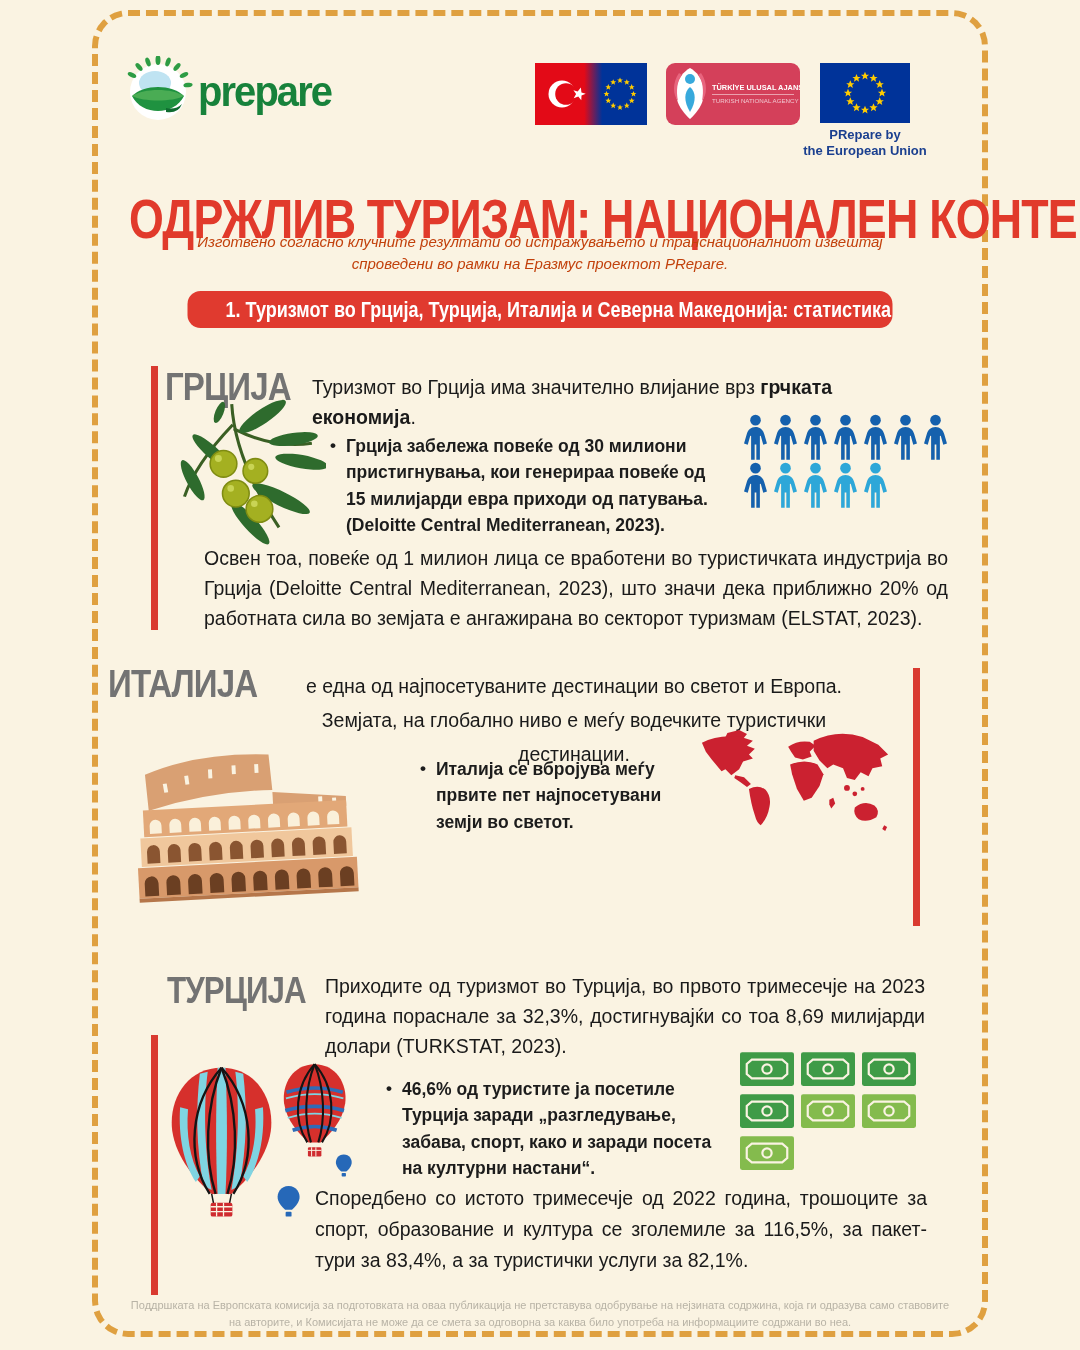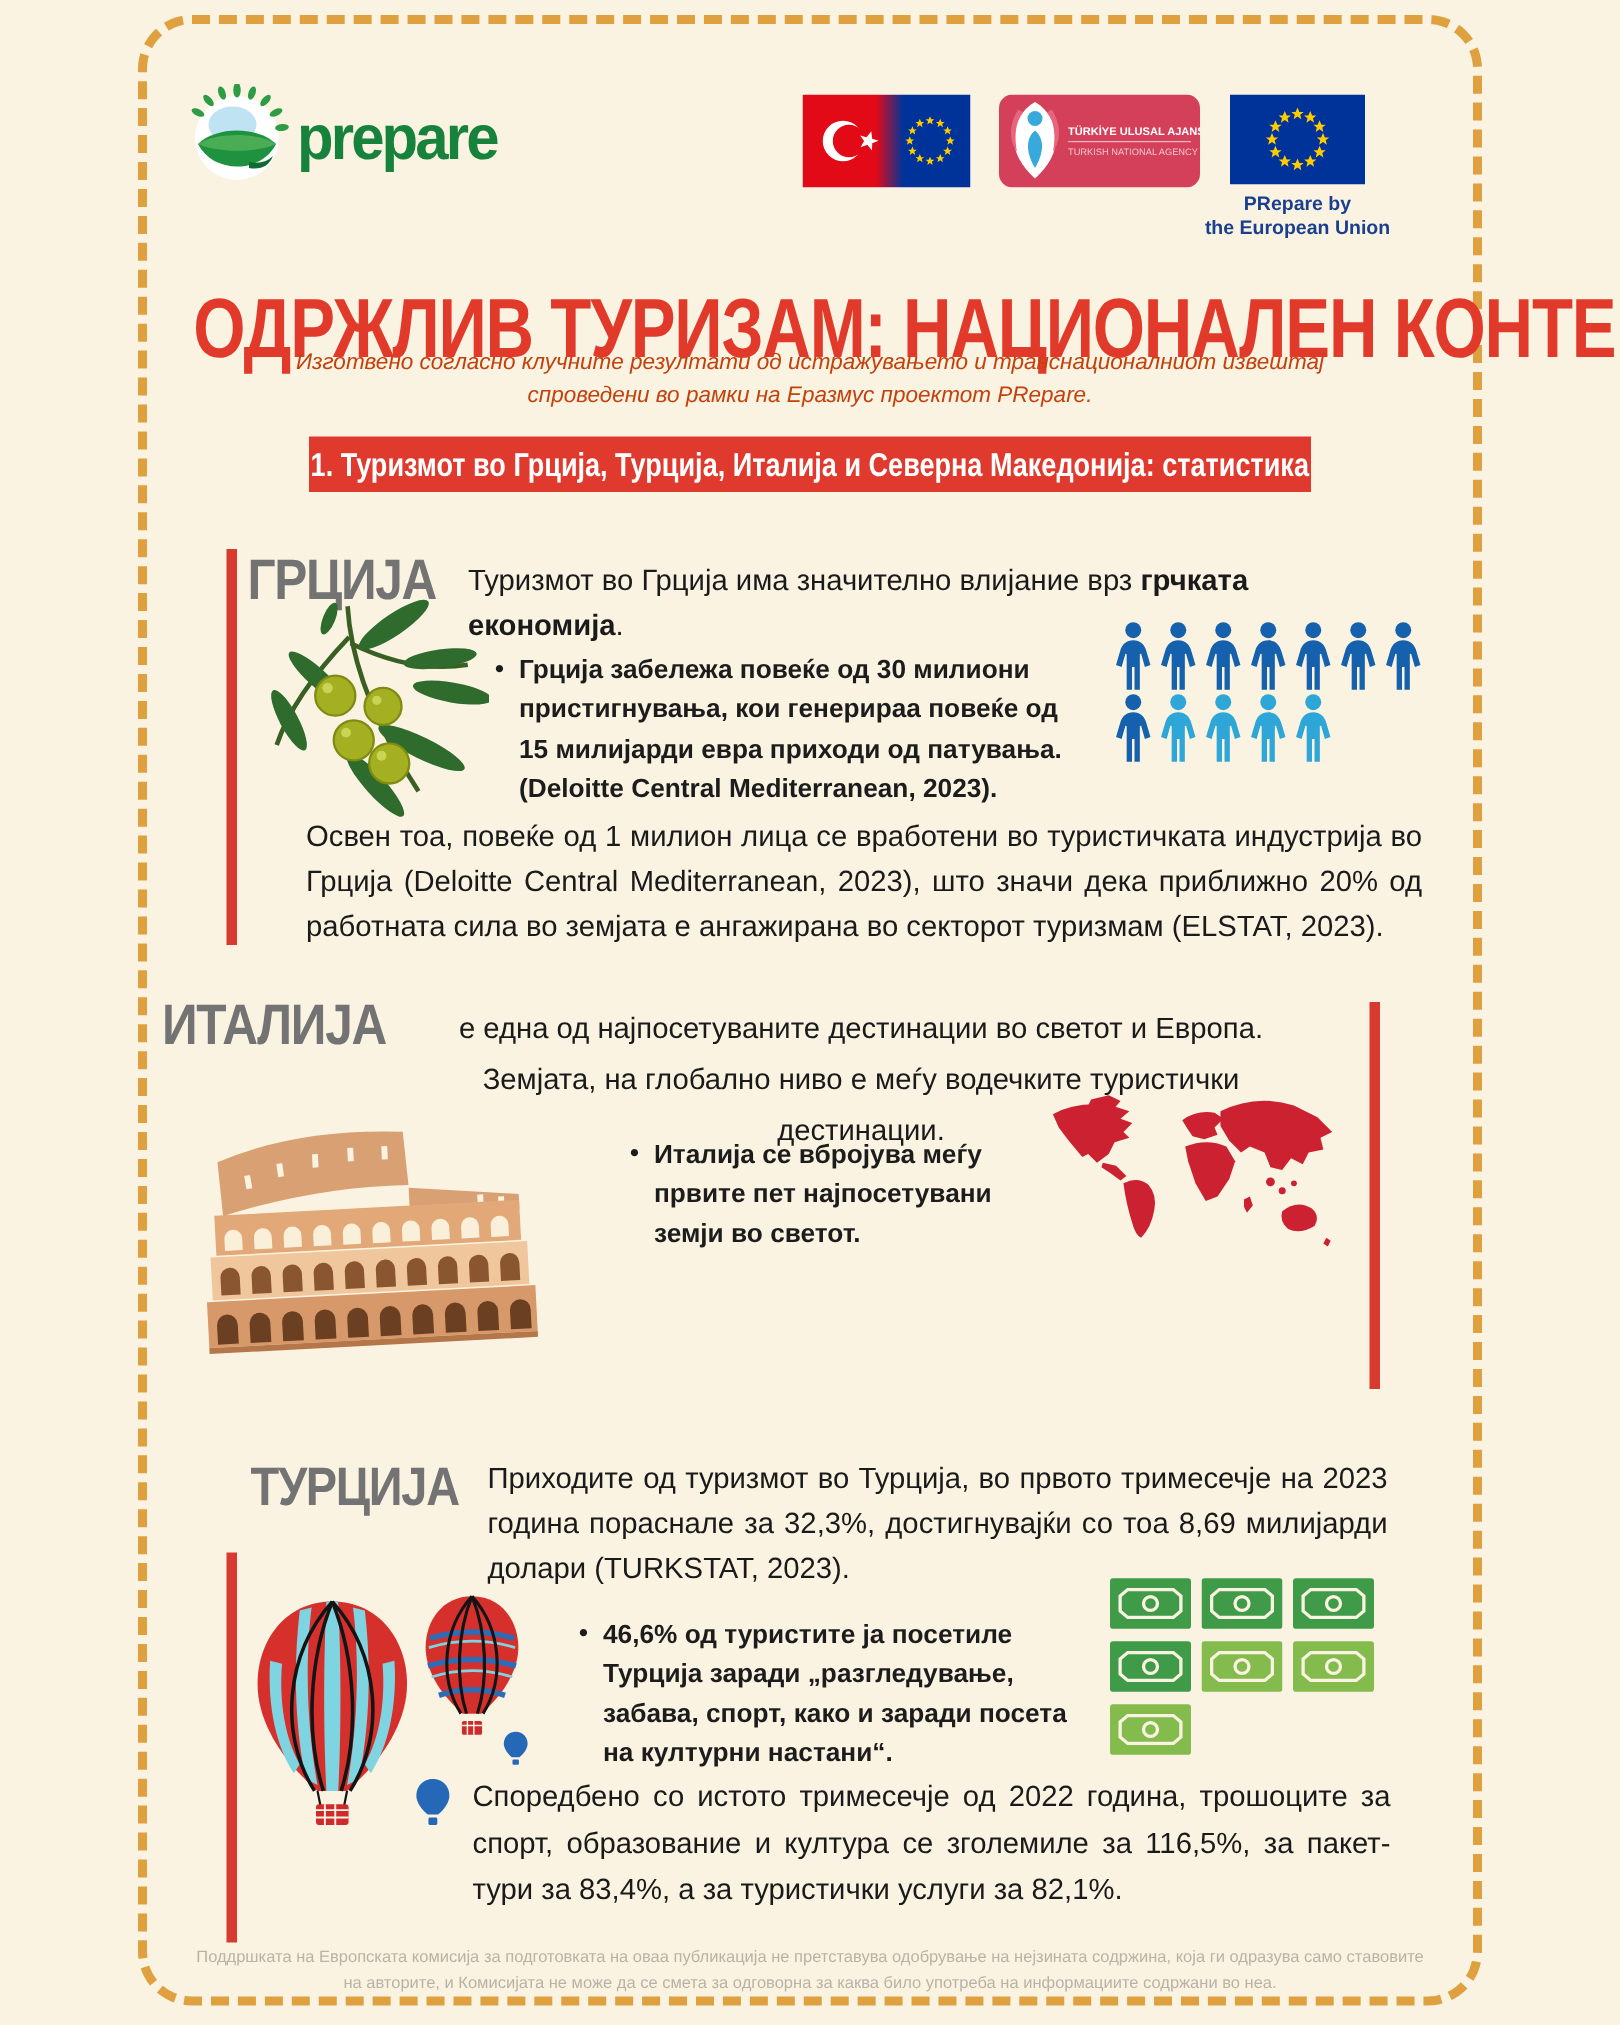--- a/index.html
+++ b/index.html
@@ -18,21 +18,21 @@
   .prepare-text{font-size:42px; font-weight:bold; color:#17823b; letter-spacing:-2px;
     transform:scaleX(.95); transform-origin:left center;}
   .agency-caption{font-size:13px; font-weight:bold; color:#1a3f8f; text-align:center; line-height:1.25;}
   
   .main-title{left:0; top:186px; width:1080px; text-align:left; color:#e13a2b;
     font-size:56px; font-weight:bold; white-space:nowrap;}
   .main-title span{display:inline-block; transform:scaleX(.8); letter-spacing:-1px;}
   .subtitle{left:160px; top:231px; width:760px; text-align:center; font-style:italic;
     font-size:15px; line-height:1.45; color:#c2410c; font-weight:500;}
   .banner{left:50%; transform:translateX(-50%); top:291px; width:668px; height:37px;
-    background:#e03a2f; border-radius:0; display:flex; align-items:center; justify-content:center;}
+    background:#e03a2f; border-radius:13px; display:flex; align-items:center; justify-content:center;padding-left:37px;}
   .banner-text{color:#fff; font-weight:bold; font-size:22px; white-space:nowrap;
     display:inline-block; transform:scaleX(.82);}
   
   .vbar{width:7px; background:#d93a30;}
   .sec-heading{color:#737373; font-weight:bold; font-size:38px; white-space:nowrap;}
   .sec-heading span{display:inline-block; transform:scaleX(.87); transform-origin:left center; letter-spacing:-1px;}
   .para{font-size:19.5px; line-height:1.55; color:#1a1a1a;}
   .justify{text-align:justify;}
   .bullet-block{display:flex; gap:10px; font-weight:bold; font-size:17.5px; line-height:1.5;}
   .bullet-dot{font-size:17px; line-height:1.5;}

